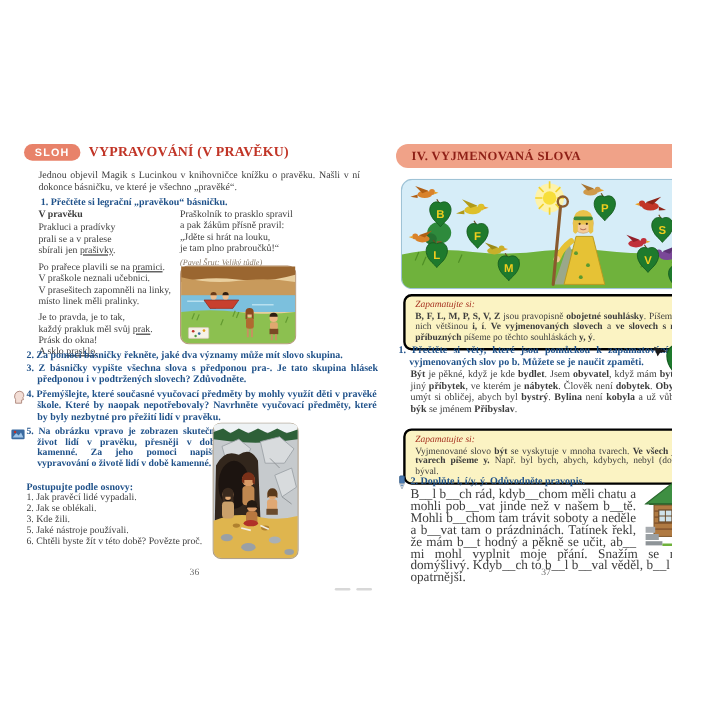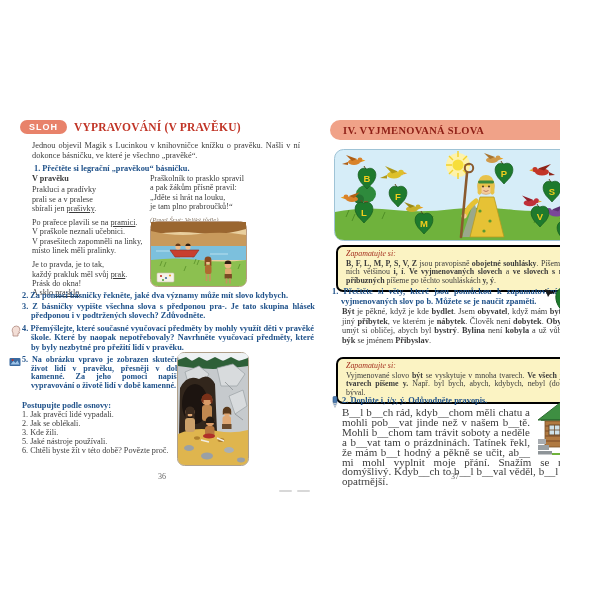--- a/index.html
+++ b/index.html
@@ -113,21 +113,21 @@
     <rect x="75" y="47.5" width="6.5" height="6" rx="1.5" fill="#e0a870"></rect>
     <rect x="74.6" y="53" width="7.3" height="4.5" fill="#7a4a24"></rect>
     <path d="M76.5 57.5 v5 M80 57.5 v5" stroke="#c89060" stroke-width="1.6"></path>
     <rect x="7" y="52" width="17" height="9" rx="1" fill="#f6f2e8" stroke="#d0c4ae" stroke-width="0.6"></rect>
     <circle cx="11" cy="55" r="1.1" fill="#c03028"></circle>
       <circle cx="16" cy="57" r="1.1" fill="#3a6aa0"></circle>
     <circle cx="20" cy="54.5" r="1.1" fill="#e0a020"></circle>
       <circle cx="13" cy="59" r="1" fill="#4a9a3c"></circle>
   </svg>
 
-  <div class="abs exh ex2l hang"><span>2. Za pomoci básničky řekněte, jaké dva významy může mít slovo </span><span class="si">kdybych</span><span>.</span></div>
+  <div class="abs exh ex2l hang"><span>2. Za pomoci básničky řekněte, jaké dva významy může mít slovo </span><span class="si">skupina</span><span>.</span></div>
   <div class="abs exh ex3l hang just"><span>3. Z básničky vypište všechna slova s předponou </span><span class="si">pra-</span><span>. Je tato skupina hlásek předponou i v podtržených slovech? Zdůvodněte.</span></div>
 
   <svg class="abs" style="left:11px;top:325px;" width="10" height="12" viewBox="0 0 10 12">
     <path d="M2 11 V8 Q0.5 6 1.5 3.5 Q2.5 1 5.5 1 Q8.5 1.2 8.8 4 Q9 5.5 8 6.5 L8.6 8 L7 8.4 V11 Z" fill="#f3ded6" stroke="#b08a80" stroke-width="0.8"></path>
   </svg>
   <div class="abs exh ex4l hang just"><span>4. Přemýšlejte, které současné vyučovací předměty by mohly využít děti v pravěké škole. Které by naopak nepotřebovaly? Navrhněte vyučovací předměty, které by byly nezbytné pro přežití lidí v pravěku.</span></div>
 
   <svg class="abs" style="left:9px;top:357px;" width="12" height="10" viewBox="0 0 12 10">
     <rect x="0.5" y="1" width="11" height="8" rx="1" fill="#3a6aa0"></rect>
     <path d="M1.5 7.5 L4.5 4 L6.5 6 L8.5 3.5 L10.5 7.5 Z" fill="#9ec4e8"></path>

